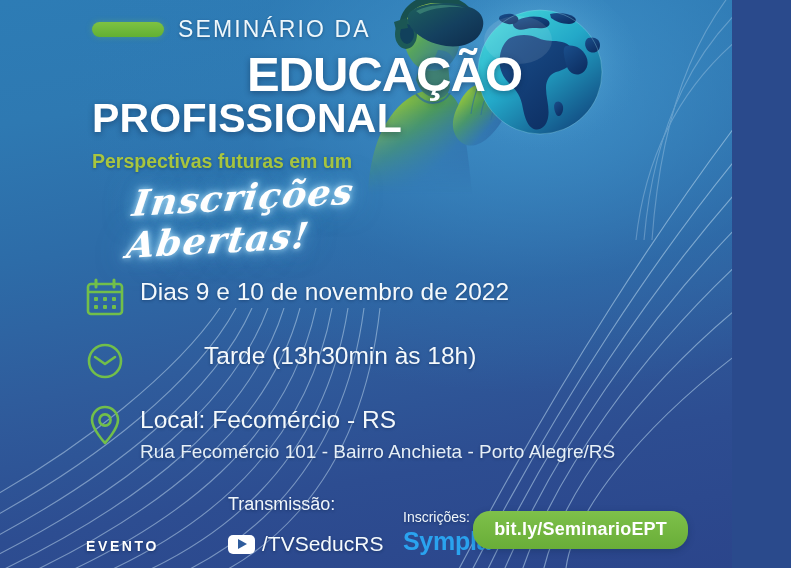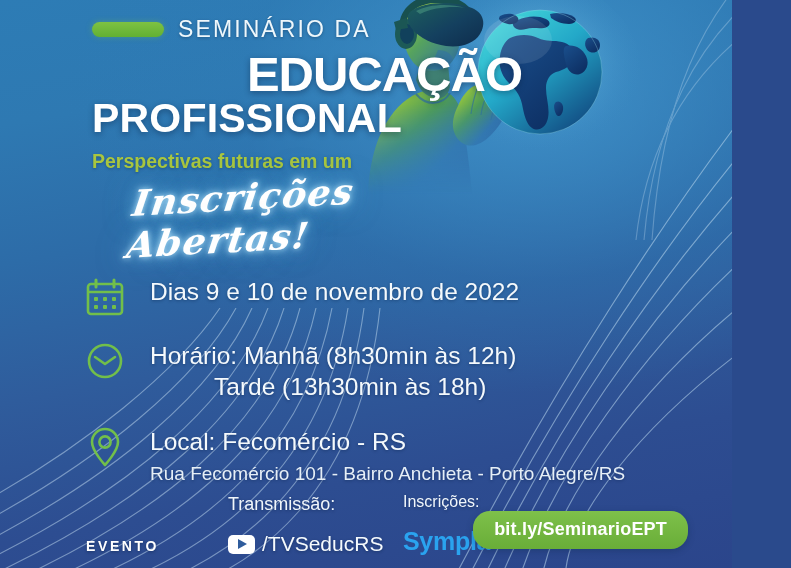--- a/index.html
+++ b/index.html
@@ -72,21 +72,21 @@
     transform-origin:left center;
     display:inline-block;
     text-shadow:
       0 0 6px rgba(190,235,255,.95),
       0 0 16px rgba(130,205,245,.75),
       0 0 30px rgba(90,180,235,.5);
   }
 
   
   #details { position:absolute; left:84px; top:274px; width:660px; }
-  .detail-row { display:flex; align-items:flex-start; gap:24px; }
+  .detail-row { display:flex; align-items:flex-start; gap:14px; }
   .detail-icon { flex:0 0 42px; height:42px; position:relative; top:2px; }
   .detail-body { padding-top:2px; }
   .detail-main {
     color:#f4f9fc; font-size:24.5px; line-height:1.27; font-weight:400;
     text-shadow:0 1px 3px rgba(8,30,65,.4);
     white-space:nowrap;
   }
   .detail-main.indent { padding-left:64px; }
   .detail-sub {
     color:#e6eff7; font-size:19px; margin-top:6px; font-weight:400;
@@ -122,21 +122,21 @@
     border-top:5.5px solid transparent; border-bottom:5.5px solid transparent;
     margin-left:2px;
   }
   #broadcast-handle {
     color:#f5fafd; font-size:21px; font-weight:400;
     text-shadow:0 1px 3px rgba(8,30,65,.45);
   }
 
   #signup-block { position:absolute; left:403px; bottom:8px; }
   #signup-label {
-    color:#f0f6fb; font-size:16px; margin-bottom:16px;
+    color:#f0f6fb; font-size:14px; margin-bottom:2px;
     text-shadow:0 1px 3px rgba(8,30,65,.45);
   }
   #sympla-logo {
     color:#2aa3ef; font-size:25px; font-weight:bold; letter-spacing:-0.3px;
     position:relative; display:inline-block;
   }
   #sympla-dot {
     position:absolute; right:-2px; top:2px;
     width:6px; height:6px; border-radius:50%; background:#2aa3ef;
   }
@@ -339,21 +339,20 @@
     </div>
 
     <div class="detail-row" id="row-time">
       <div class="detail-icon">
         <svg viewBox="0 0 42 42" fill="none">
           <circle cx="21" cy="21" r="16" stroke="#72bf4a" stroke-width="2.6"></circle>
           <path d="M11 17 L21 24 L31 17" stroke="#72bf4a" stroke-width="2.6" stroke-linecap="round" stroke-linejoin="round"></path>
         </svg>
       </div>
       <div class="detail-body">
-        <div class="detail-main">Horário: Manhã (8h30min às 12h)</div>
         <div class="detail-main indent">Tarde (13h30min às 18h)</div>
       </div>
     </div>
 
     <div class="detail-row" id="row-place">
       <div class="detail-icon">
         <svg viewBox="0 0 42 42" fill="none">
           <path d="M21 39 C21 39 34 25 34 16 C34 8.8 28.2 3 21 3 C13.8 3 8 8.8 8 16 C8 25 21 39 21 39Z" stroke="#72bf4a" stroke-width="2.6" stroke-linejoin="round"></path>
           <circle cx="21" cy="16" r="5.6" stroke="#72bf4a" stroke-width="2.6"></circle>
         </svg>

